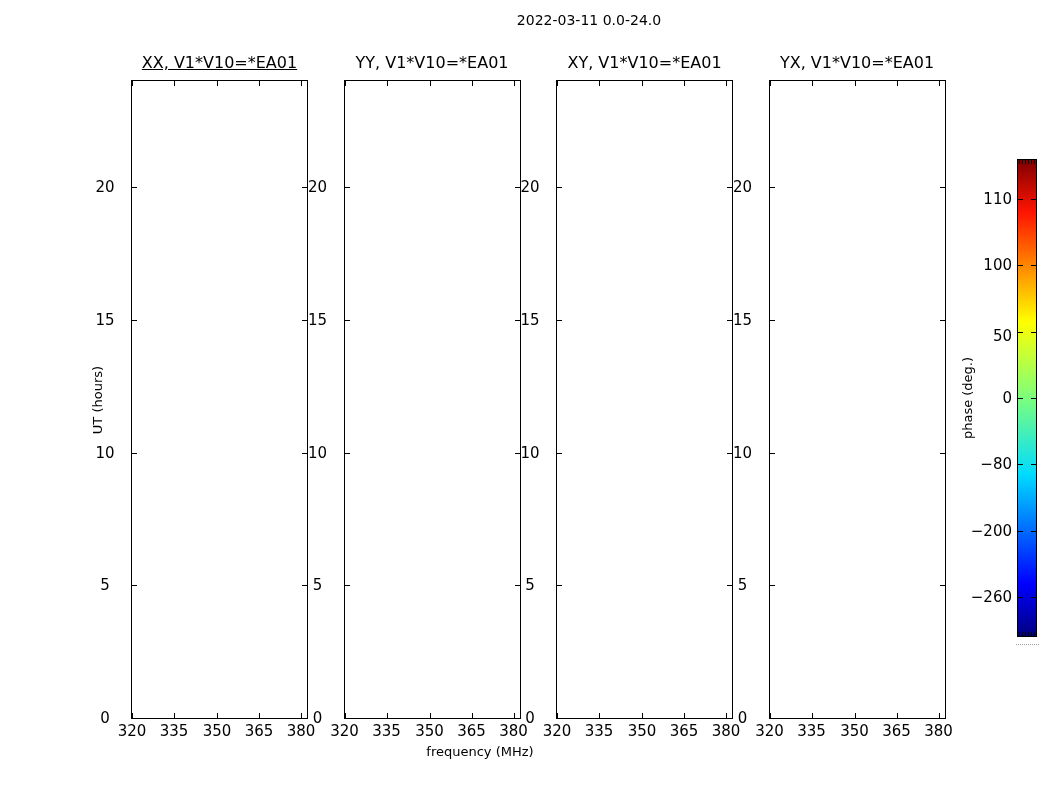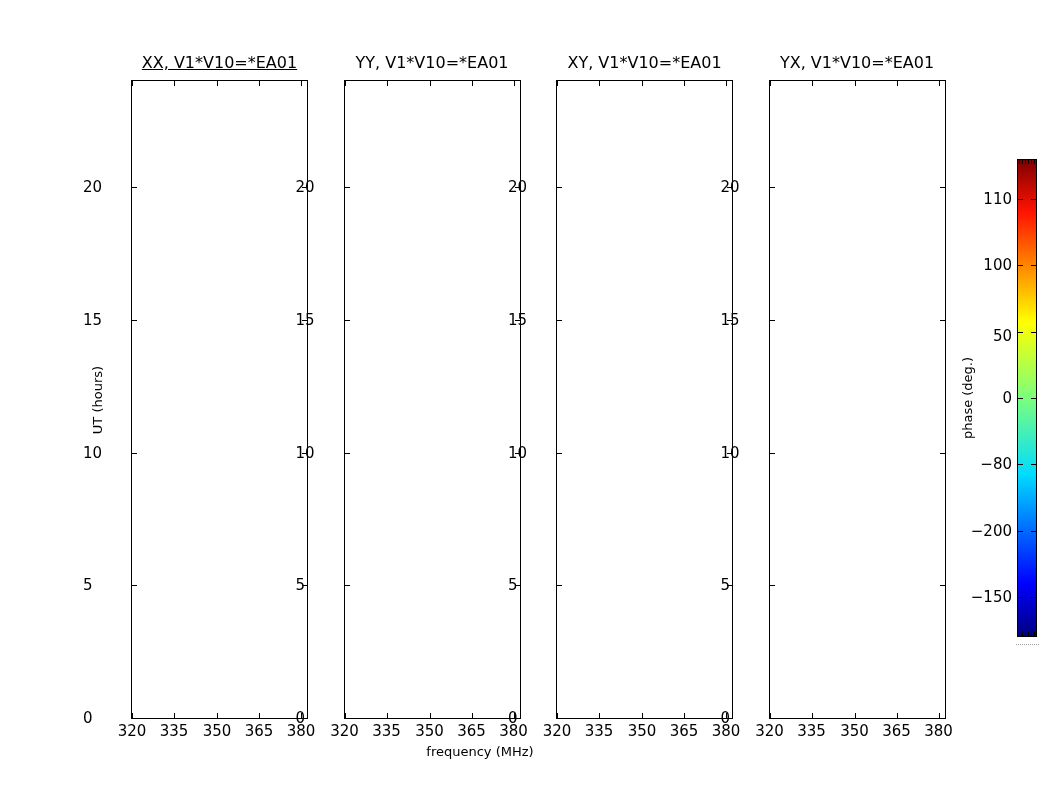--- a/index.html
+++ b/index.html
@@ -7,41 +7,42 @@
     position:relative;width:1050px;height:800px;background:#ffffff;
     font-family:"DejaVu Sans", sans-serif;color:#000;overflow:hidden;
   }
   .suptitle{position:absolute;top:12px;left:439px;width:300px;text-align:center;
     font-size:14px;white-space:nowrap;}
   .sp-title{position:absolute;top:53px;height:22px;text-align:center;
     font-size:16px;white-space:nowrap;}
   .panel{position:absolute;border:1px solid #000;background:#fff;box-sizing:border-box;}
   .tick{position:absolute;background:#000;}
   .xticklab{position:absolute;width:44px;text-align:center;font-size:15px;line-height:18px;}
-  .yticklab{position:absolute;width:44px;text-align:left;font-size:15px;line-height:18px;}
+  .yticklab{position:absolute;width:44px;text-align:center;font-size:15px;line-height:18px;}
   .ylabel-fig{position:absolute;left:97px;top:400px;transform:translate(-50%,-50%) rotate(-90deg);
     transform-origin:center;font-size:13px;white-space:nowrap;}
   .xlabel-fig{position:absolute;left:480px;top:744px;transform:translateX(-50%);
     font-size:13px;white-space:nowrap;}
   .colorbar{position:absolute;left:1017px;top:159px;width:20px;height:478px;
     border:1px solid #000;box-sizing:border-box;}
   .cb-grad{position:absolute;left:0;top:0;width:100%;height:100%;}
   .cb-tick{position:absolute;height:1px;width:5px;background:#000;}
   .cb-ticklab{position:absolute;left:966px;width:46px;text-align:right;
     font-size:15px;line-height:18px;}
   .cb-label{position:absolute;left:967px;top:398px;transform:translate(-50%,-50%) rotate(-90deg);
     font-size:13px;white-space:nowrap;}
   .cb-hatch{position:absolute;width:1px;height:4px;background:#000;}
   .cb-dotline{position:absolute;left:1016px;top:644px;width:23px;height:0;
     border-top:1px dotted #999;}
 </style>
 </head>
 <body>
 
 <div class="figure">
+  <div class="suptitle">2022-03-11 0.0-24.0</div>
 
   <div id="subplots">
       <div class="sp-title" style="left: 131px; width: 177px; text-decoration: underline;">XX, V1*V10=*EA01</div>
       <div class="panel" style="left: 131px; top: 80px; width: 177px; height: 639px;">
         <div class="tick" style="left: 0px; top: 0px; width: 1px; height: 5px;"></div>
         <div class="tick" style="left: 0px; bottom: 0px; width: 1px; height: 5px;"></div>
         <div class="tick" style="left: 42px; top: 0px; width: 1px; height: 5px;"></div>
         <div class="tick" style="left: 42px; bottom: 0px; width: 1px; height: 5px;"></div>
         <div class="tick" style="left: 85px; top: 0px; width: 1px; height: 5px;"></div>
         <div class="tick" style="left: 85px; bottom: 0px; width: 1px; height: 5px;"></div>
@@ -191,21 +192,21 @@
       <div class="cb-tick" style="left: 1031px; top: 398px;"></div>
       <div class="cb-ticklab" style="top: 389px;">0</div>
       <div class="cb-tick" style="left: 1018px; top: 464px;"></div>
       <div class="cb-tick" style="left: 1031px; top: 464px;"></div>
       <div class="cb-ticklab" style="top: 455px;">−80</div>
       <div class="cb-tick" style="left: 1018px; top: 531px;"></div>
       <div class="cb-tick" style="left: 1031px; top: 531px;"></div>
       <div class="cb-ticklab" style="top: 522px;">−200</div>
       <div class="cb-tick" style="left: 1018px; top: 597px;"></div>
       <div class="cb-tick" style="left: 1031px; top: 597px;"></div>
-      <div class="cb-ticklab" style="top: 588px;">−150</div>
+      <div class="cb-ticklab" style="top: 588px;">−260</div>
       <div class="cb-hatch" style="left: 1019px; top: 160px;"></div>
       <div class="cb-hatch" style="left: 1019px; top: 632px;"></div>
       <div class="cb-hatch" style="left: 1022px; top: 160px;"></div>
       <div class="cb-hatch" style="left: 1022px; top: 632px;"></div>
       <div class="cb-hatch" style="left: 1025px; top: 160px;"></div>
       <div class="cb-hatch" style="left: 1025px; top: 632px;"></div>
       <div class="cb-hatch" style="left: 1028px; top: 160px;"></div>
       <div class="cb-hatch" style="left: 1028px; top: 632px;"></div>
       <div class="cb-hatch" style="left: 1031px; top: 160px;"></div>
       <div class="cb-hatch" style="left: 1031px; top: 632px;"></div>

